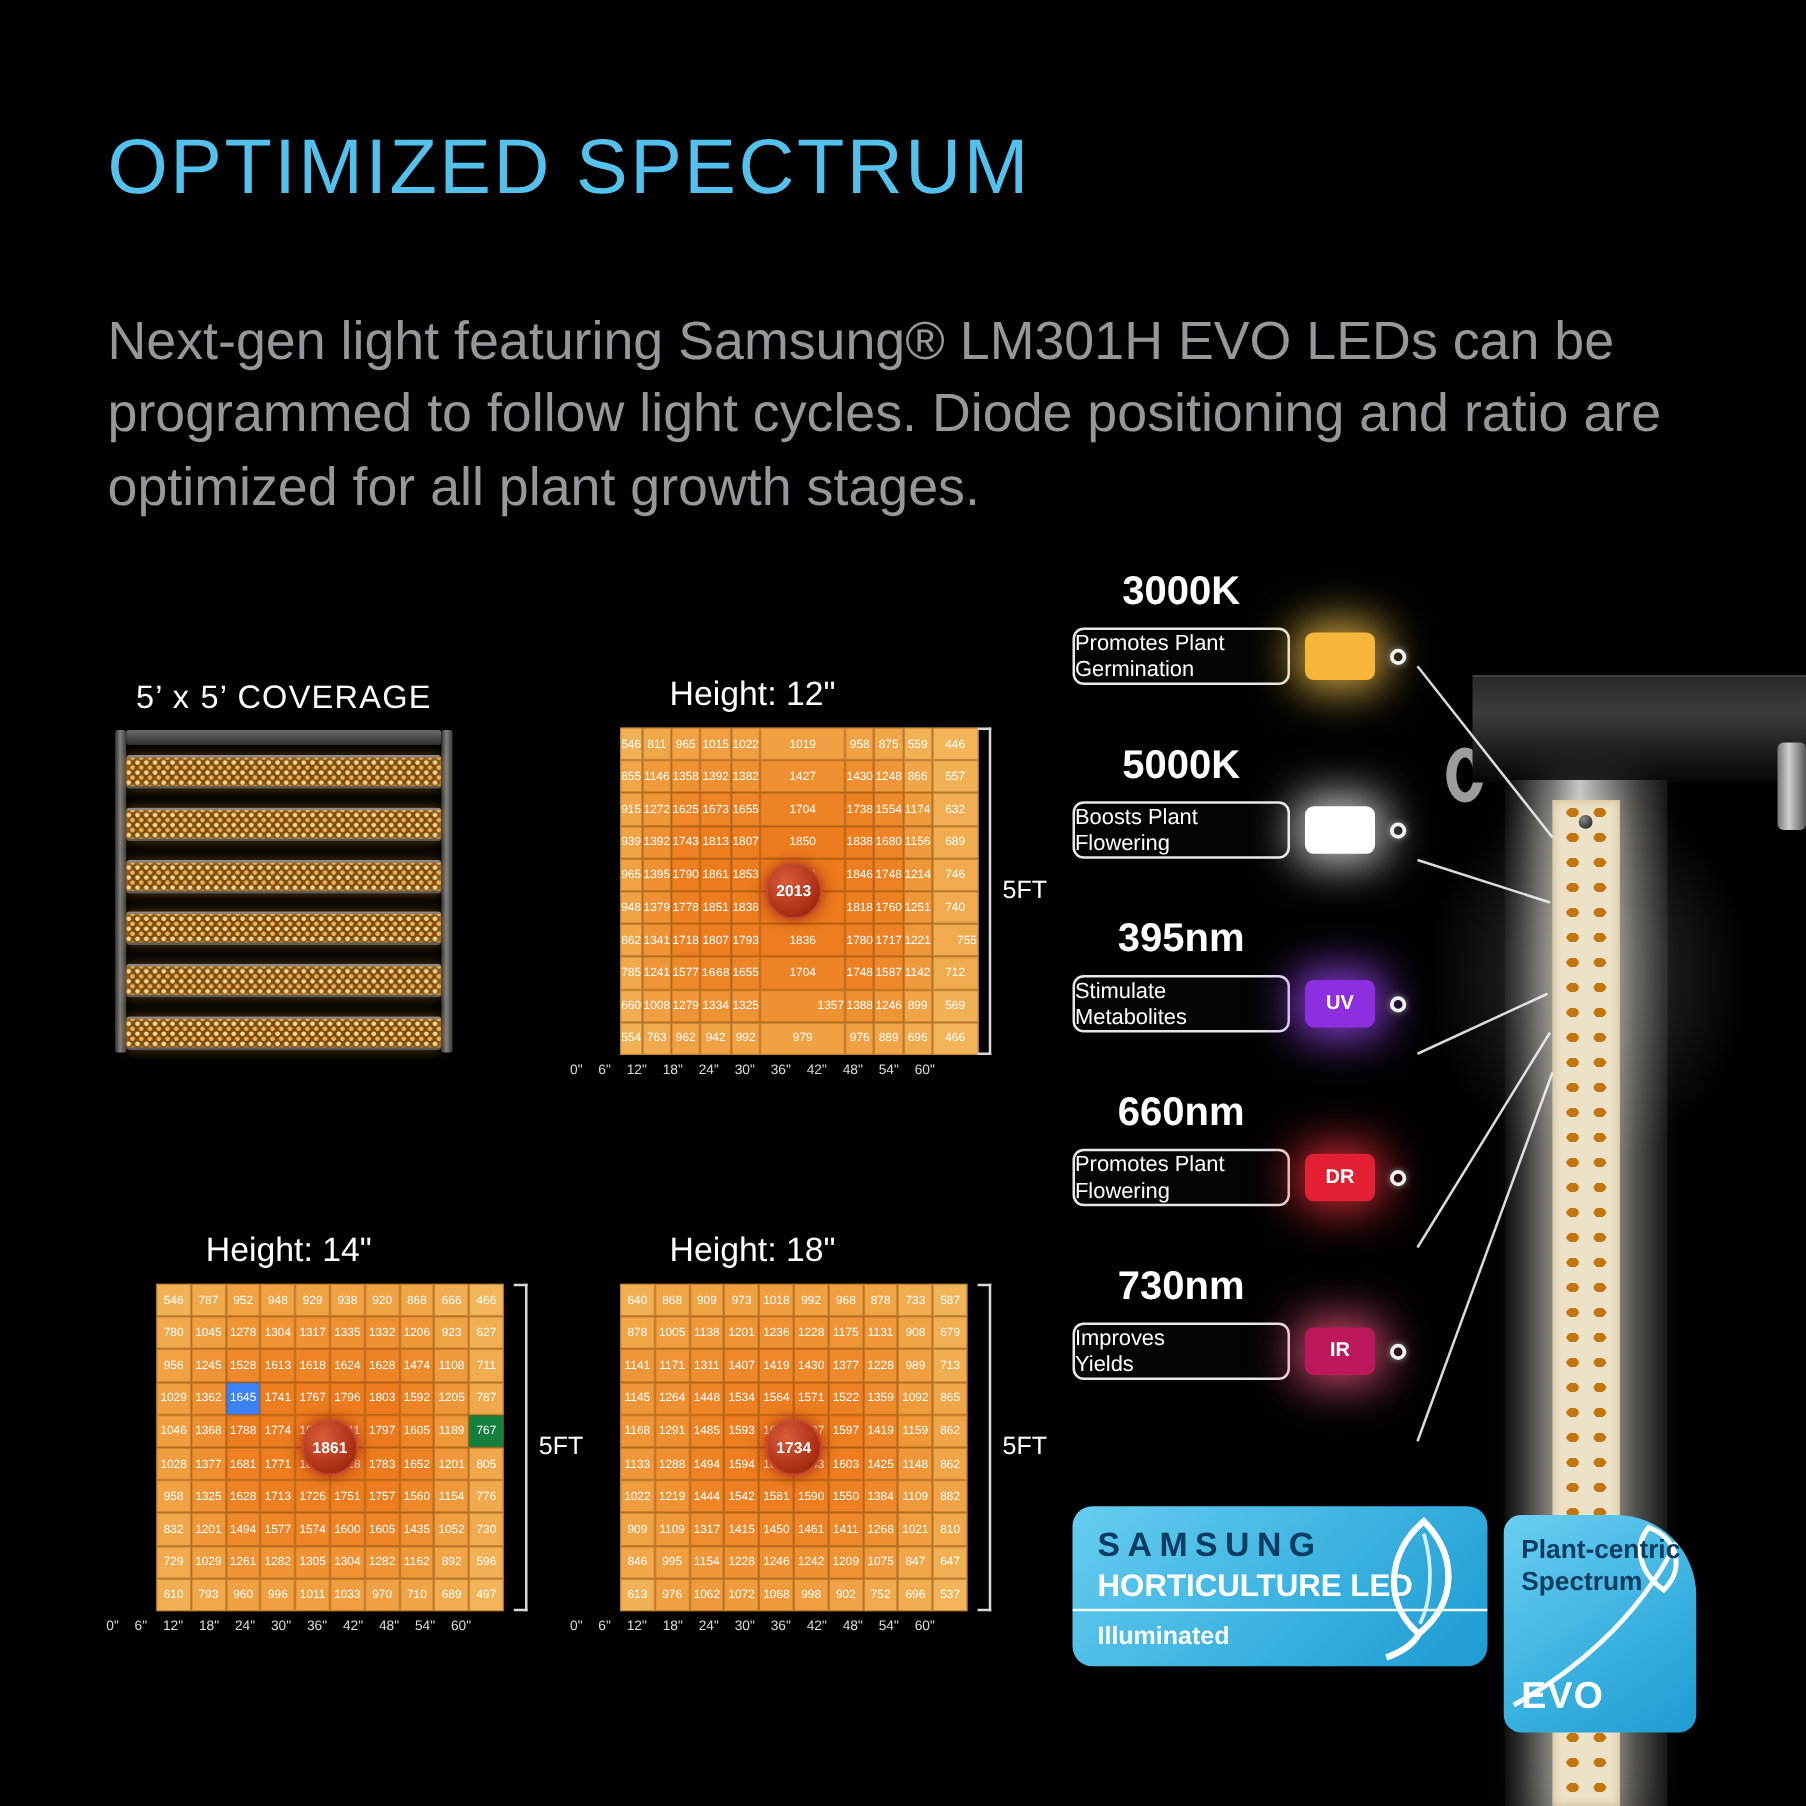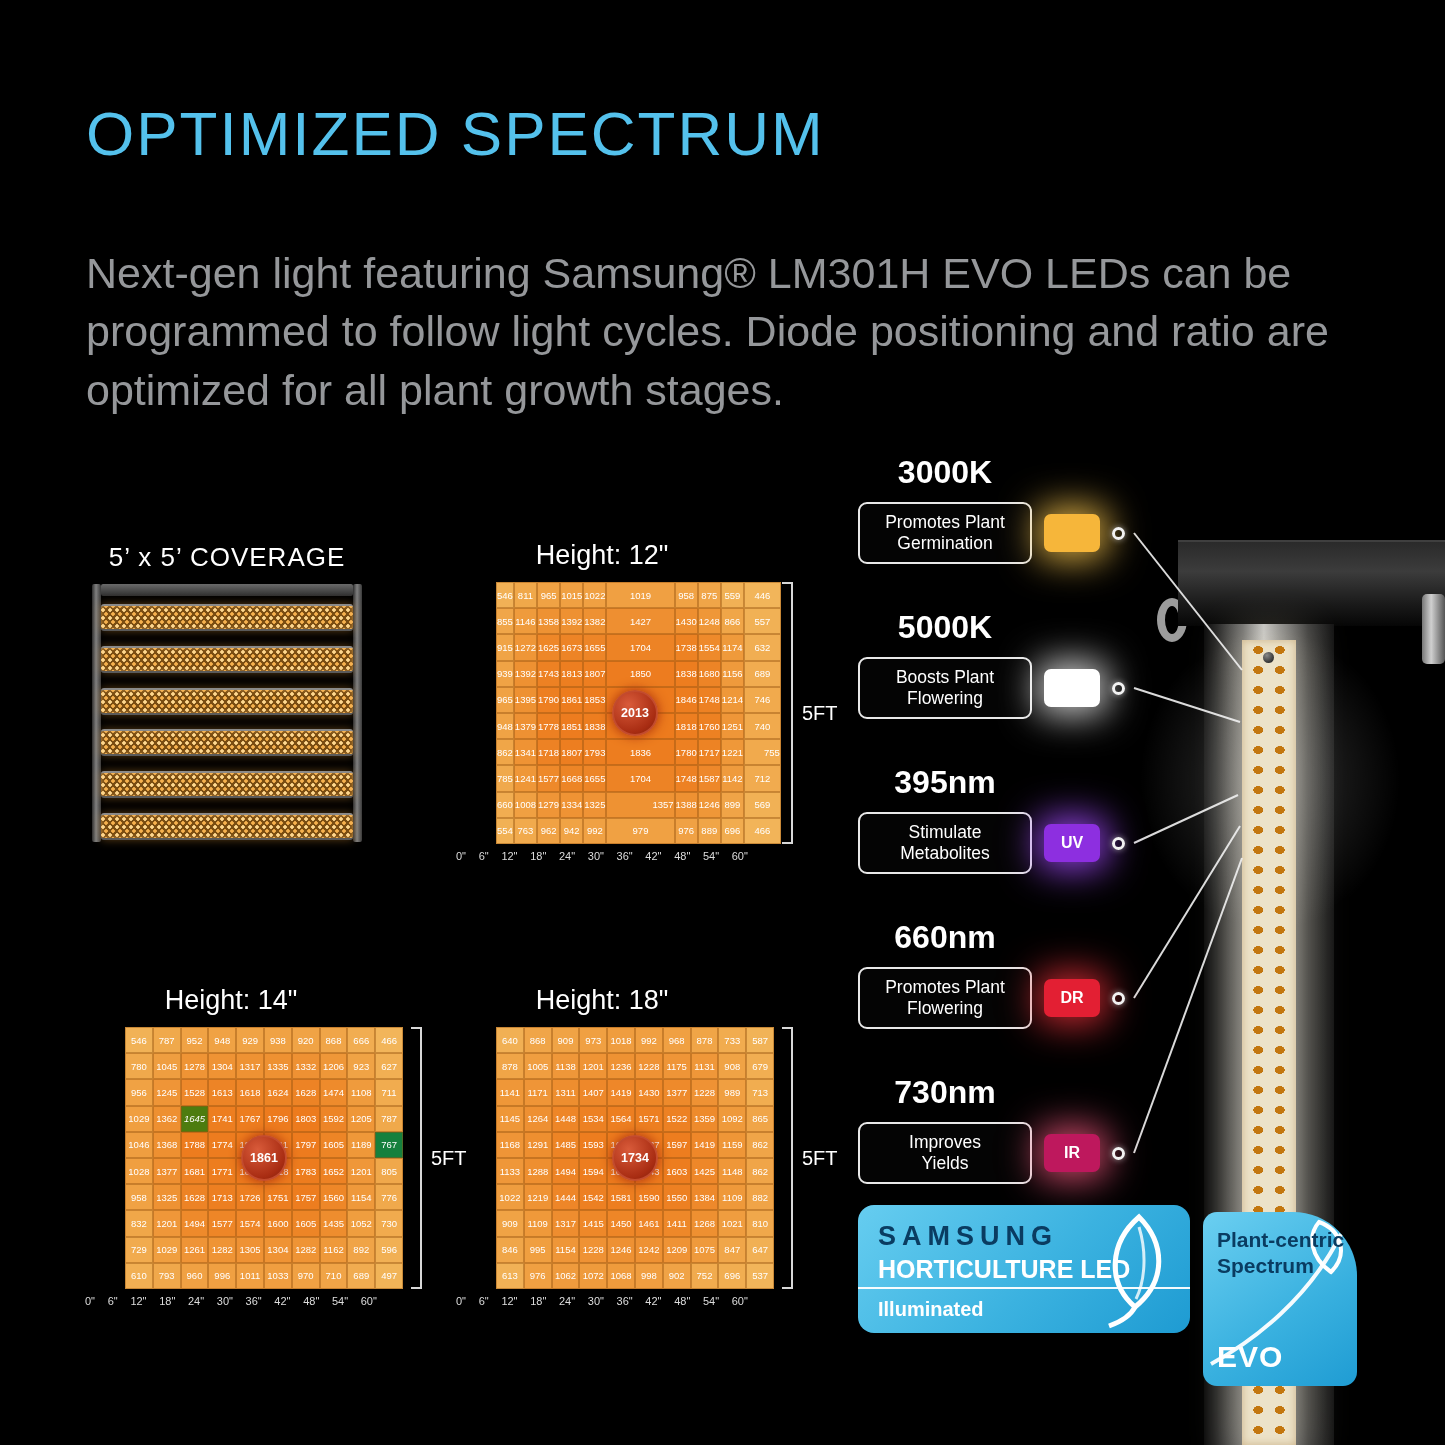--- a/index.html
+++ b/index.html
@@ -56,23 +56,23 @@
              font-size: 20px; color: #fff; }
   .hm-axis { position: relative; left: -7px; width: 292px; margin-top: 6px;
              display: flex; justify-content: space-between; font-size: 11px; color: #ddd; }
 
   
   .spectrum { position: absolute; left: 858px; top: 452px; z-index: 6; }
   .spec-item { margin-bottom: 43px; }
   .spec-heading { width: 174px; height: 40px; line-height: 40px; text-align: center;
                   font-size: 32px; font-weight: bold; color: #fff; margin-bottom: 10px; }
   .spec-row { display: flex; align-items: center; }
-  .spec-box { width: 174px; height: 62px; border: 2px solid #e8e8e8; border-radius: 9px;
+  .spec-box { width: 174px; height: 46px; border: 2px solid #e8e8e8; border-radius: 9px;
               background: rgba(8,8,8,.55); display: flex; flex-direction: column;
-              justify-content: center; text-align: center; font-size: 17.5px; line-height: 1.22; color: #fff; }
+              justify-content: center; text-align: left; font-size: 17.5px; line-height: 1.22; color: #fff; }
   .spec-swatch { width: 56px; height: 38px; border-radius: 7px; margin-left: 12px;
                  display: flex; align-items: center; justify-content: center;
                  font-size: 16px; font-weight: bold; color: #fff; }
   .spec-ring { width: 13px; height: 13px; border: 3px solid #f2f2f2; border-radius: 50%;
                margin-left: 12px; box-shadow: 0 0 6px rgba(255,255,255,.5); }
 
   .connectors { position: absolute; left: 0; top: 0; z-index: 5; pointer-events: none; }
   .connectors line { stroke: #f2f2f2; stroke-width: 2; opacity: .9; }
 
   
@@ -219,21 +219,21 @@
           <div class="hm-cell" style="background: rgb(237, 126, 32);">1807</div>
           <div class="hm-cell" style="background: rgb(237, 127, 33);">1793</div>
           <div class="hm-cell" style="background: rgb(237, 125, 31);">1836</div>
           <div class="hm-cell" style="background: rgb(237, 128, 34);">1780</div>
           <div class="hm-cell" style="background: rgb(237, 131, 36);">1717</div>
           <div class="hm-cell" style="background: rgb(239, 152, 57);">1221</div>
           <div class="hm-cell" style="background: rgb(241, 170, 77); padding-left: 19px;">755</div>
           <div class="hm-cell" style="background: rgb(240, 169, 76);">785</div>
           <div class="hm-cell" style="background: rgb(239, 151, 56);">1241</div>
           <div class="hm-cell" style="background: rgb(238, 137, 42);">1577</div>
-          <div class="hm-cell" style="background: rgb(237, 133, 38);">1668</div>
+          <div class="hm-cell" style="background: rgb(237, 133, 38); font-family: Liberation Mono, monospace;">1668</div>
           <div class="hm-cell" style="background: rgb(237, 133, 39);">1655</div>
           <div class="hm-cell" style="background: rgb(237, 131, 37);">1704</div>
           <div class="hm-cell" style="background: rgb(237, 129, 35);">1748</div>
           <div class="hm-cell" style="background: rgb(238, 136, 42);">1587</div>
           <div class="hm-cell" style="background: rgb(239, 155, 61);">1142</div>
           <div class="hm-cell" style="background: rgb(241, 171, 79);">712</div>
           <div class="hm-cell" style="background: rgb(241, 173, 81);">660</div>
           <div class="hm-cell" style="background: rgb(240, 160, 66);">1008</div>
           <div class="hm-cell" style="background: rgb(239, 149, 55);">1279</div>
           <div class="hm-cell" style="background: rgb(239, 147, 52);">1334</div>
@@ -302,21 +302,21 @@
           <div class="hm-cell" style="background: rgb(238, 136, 42);">1528</div>
           <div class="hm-cell" style="background: rgb(237, 132, 38);">1613</div>
           <div class="hm-cell" style="background: rgb(237, 132, 38);">1618</div>
           <div class="hm-cell" style="background: rgb(237, 132, 37);">1624</div>
           <div class="hm-cell" style="background: rgb(237, 131, 37);">1628</div>
           <div class="hm-cell" style="background: rgb(238, 139, 44);">1474</div>
           <div class="hm-cell" style="background: rgb(239, 155, 61);">1108</div>
           <div class="hm-cell" style="background: rgb(241, 172, 79);">711</div>
           <div class="hm-cell" style="background: rgb(240, 159, 64);">1029</div>
           <div class="hm-cell" style="background: rgb(238, 144, 49);">1362</div>
-          <div class="hm-cell" style="background: #4d7c0f; font-style: italic;">1645</div>
+          <div class="hm-cell" style="background: #3b82f6;">1645</div>
           <div class="hm-cell" style="background: rgb(237, 126, 32);">1741</div>
           <div class="hm-cell" style="background: rgb(237, 125, 31);">1767</div>
           <div class="hm-cell" style="background: rgb(237, 123, 30);">1796</div>
           <div class="hm-cell" style="background: rgb(237, 123, 29);">1803</div>
           <div class="hm-cell" style="background: rgb(237, 133, 39);">1592</div>
           <div class="hm-cell" style="background: rgb(239, 151, 56);">1205</div>
           <div class="hm-cell" style="background: rgb(240, 169, 75);">787</div>
           <div class="hm-cell" style="background: rgb(239, 158, 64);">1046</div>
           <div class="hm-cell" style="background: rgb(238, 144, 49);">1368</div>
           <div class="hm-cell" style="background: rgb(237, 124, 30);">1788</div>

